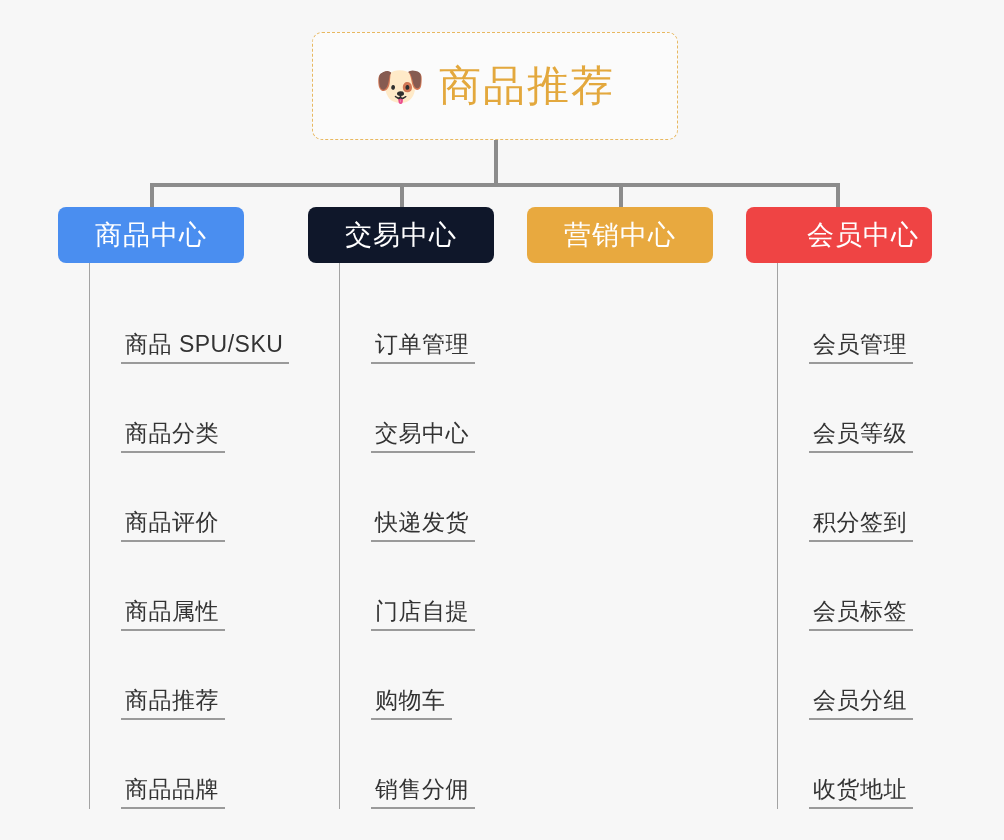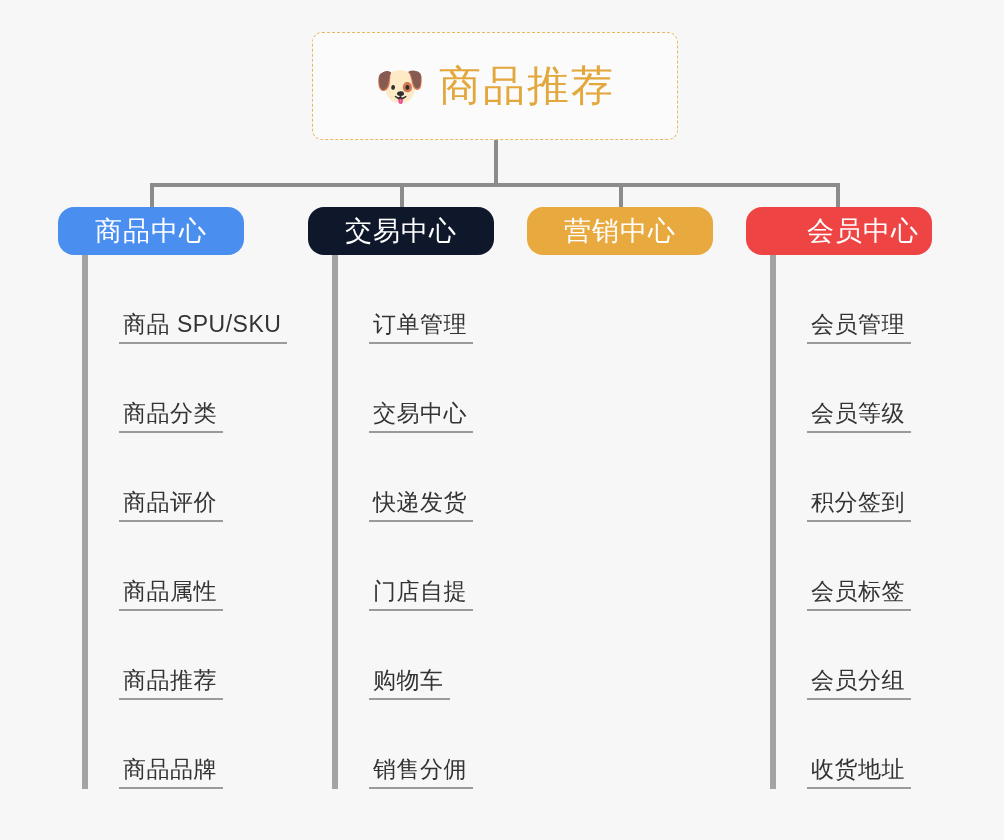--- a/index.html
+++ b/index.html
@@ -81,38 +81,38 @@
     position: absolute;
     top: 207px;
     width: 186px;
   }
   .branch.col1 { left: 58px; }
   .branch.col2 { left: 308px; }
   .branch.col3 { left: 527px; }
   .branch.col4 { left: 746px; }
 
   .branch-header {
-    height: 48px;
-    border-radius: 16px;
+    height: 56px;
+    border-radius: 8px;
     display: flex;
     align-items: center;
     justify-content: center;
     color: #ffffff;
     font-size: 27px;
     letter-spacing: 1px;
     box-sizing: border-box;
   }
 
   
   .leaf-list {
     position: relative;
-    margin-left: 24px;
+    margin-left: 31px;
     padding-left: 0;
-    border-left: 6px solid #a3a3a3;
-    padding-top: 0;
+    border-left: 1px solid #a3a3a3;
+    padding-top: 12px;
   }
 
   .leaf-item {
     position: relative;
     height: 89px;
     box-sizing: border-box;
     display: flex;
     align-items: flex-end;
     padding-left: 31px;
   }

